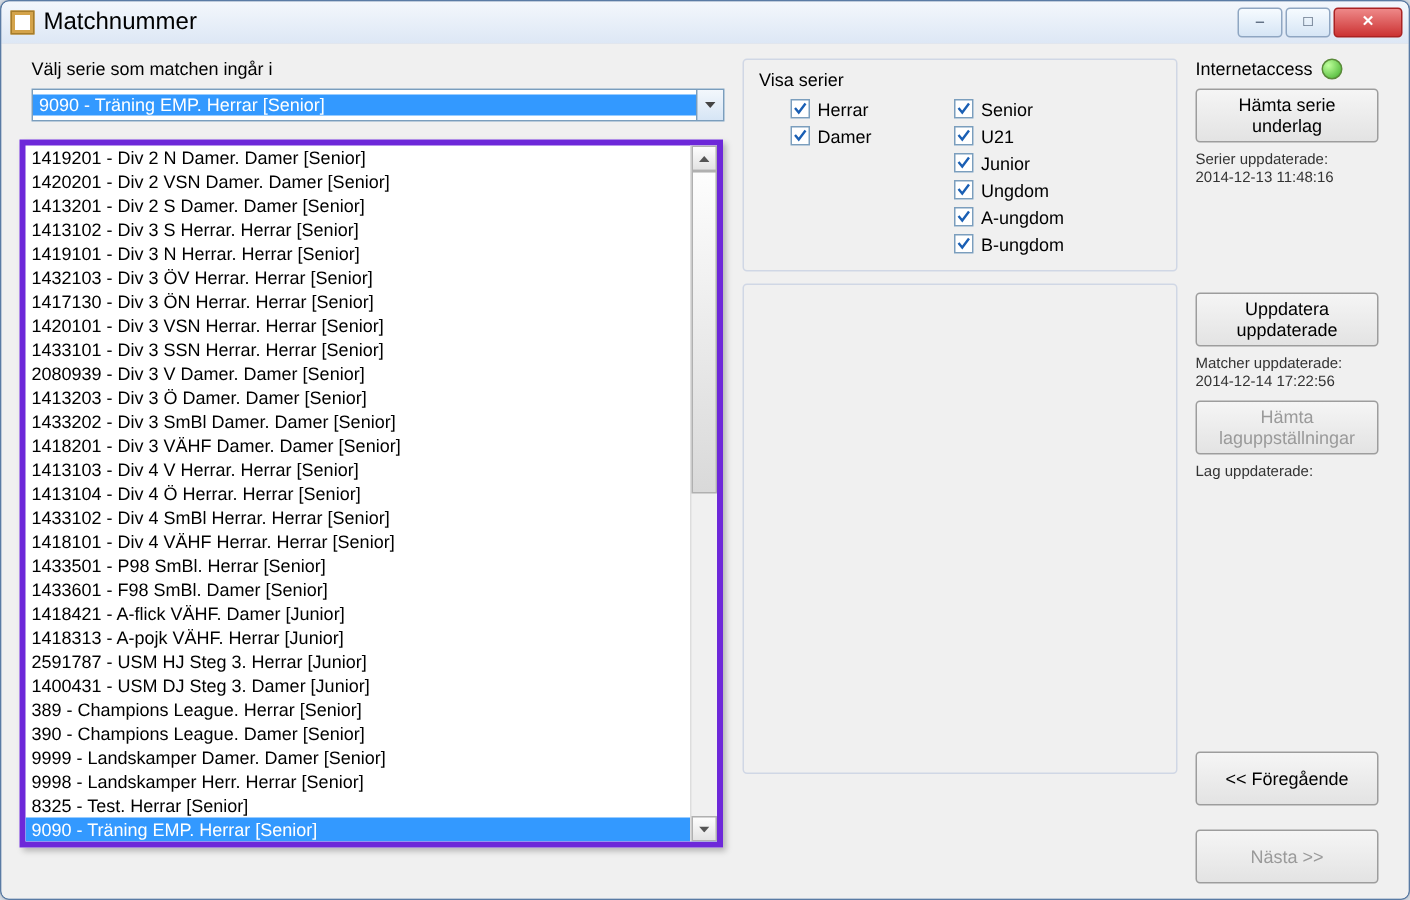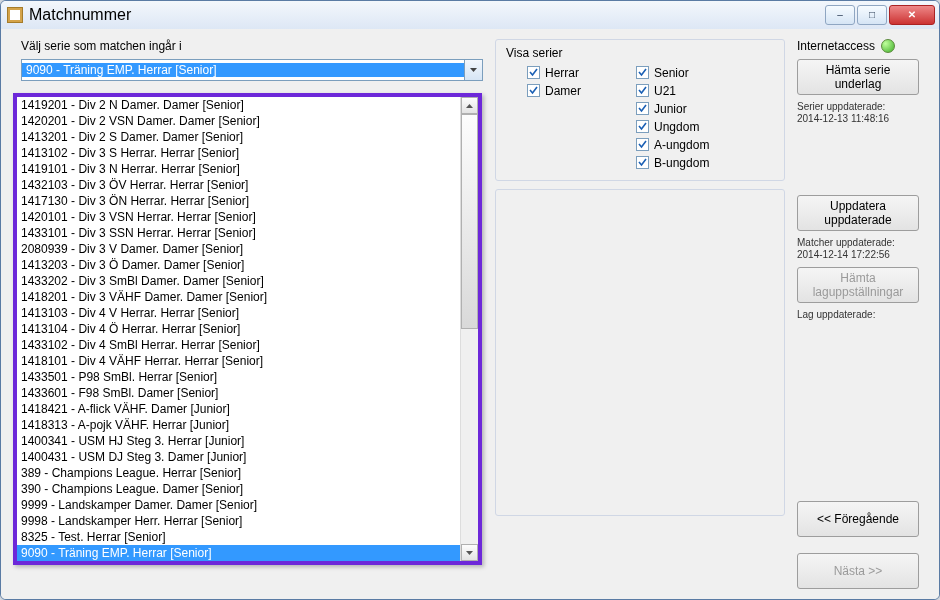--- a/index.html
+++ b/index.html
@@ -205,21 +205,21 @@
           <div class="item">1433202 - Div 3 SmBl Damer. Damer [Senior]</div>
           <div class="item">1418201 - Div 3 VÄHF Damer. Damer [Senior]</div>
           <div class="item">1413103 - Div 4 V Herrar. Herrar [Senior]</div>
           <div class="item">1413104 - Div 4 Ö Herrar. Herrar [Senior]</div>
           <div class="item">1433102 - Div 4 SmBl Herrar. Herrar [Senior]</div>
           <div class="item">1418101 - Div 4 VÄHF Herrar. Herrar [Senior]</div>
           <div class="item">1433501 - P98 SmBl. Herrar [Senior]</div>
           <div class="item">1433601 - F98 SmBl. Damer [Senior]</div>
           <div class="item">1418421 - A-flick VÄHF. Damer [Junior]</div>
           <div class="item">1418313 - A-pojk VÄHF. Herrar [Junior]</div>
-          <div class="item">1400341 - USM HJ Steg 3. Herrar [Junior]</div>
+          <div class="item">2591787 - USM HJ Steg 3. Herrar [Junior]</div>
           <div class="item">1400431 - USM DJ Steg 3. Damer [Junior]</div>
           <div class="item">389 - Champions League. Herrar [Senior]</div>
           <div class="item">390 - Champions League. Damer [Senior]</div>
           <div class="item">9999 - Landskamper Damer. Damer [Senior]</div>
           <div class="item">9998 - Landskamper Herr. Herrar [Senior]</div>
           <div class="item">8325 - Test. Herrar [Senior]</div>
           <div class="item highlight">9090 - Träning EMP. Herrar [Senior]</div>
         </div>
       <div class="scrollbar">
         <div class="sb-btn top">

